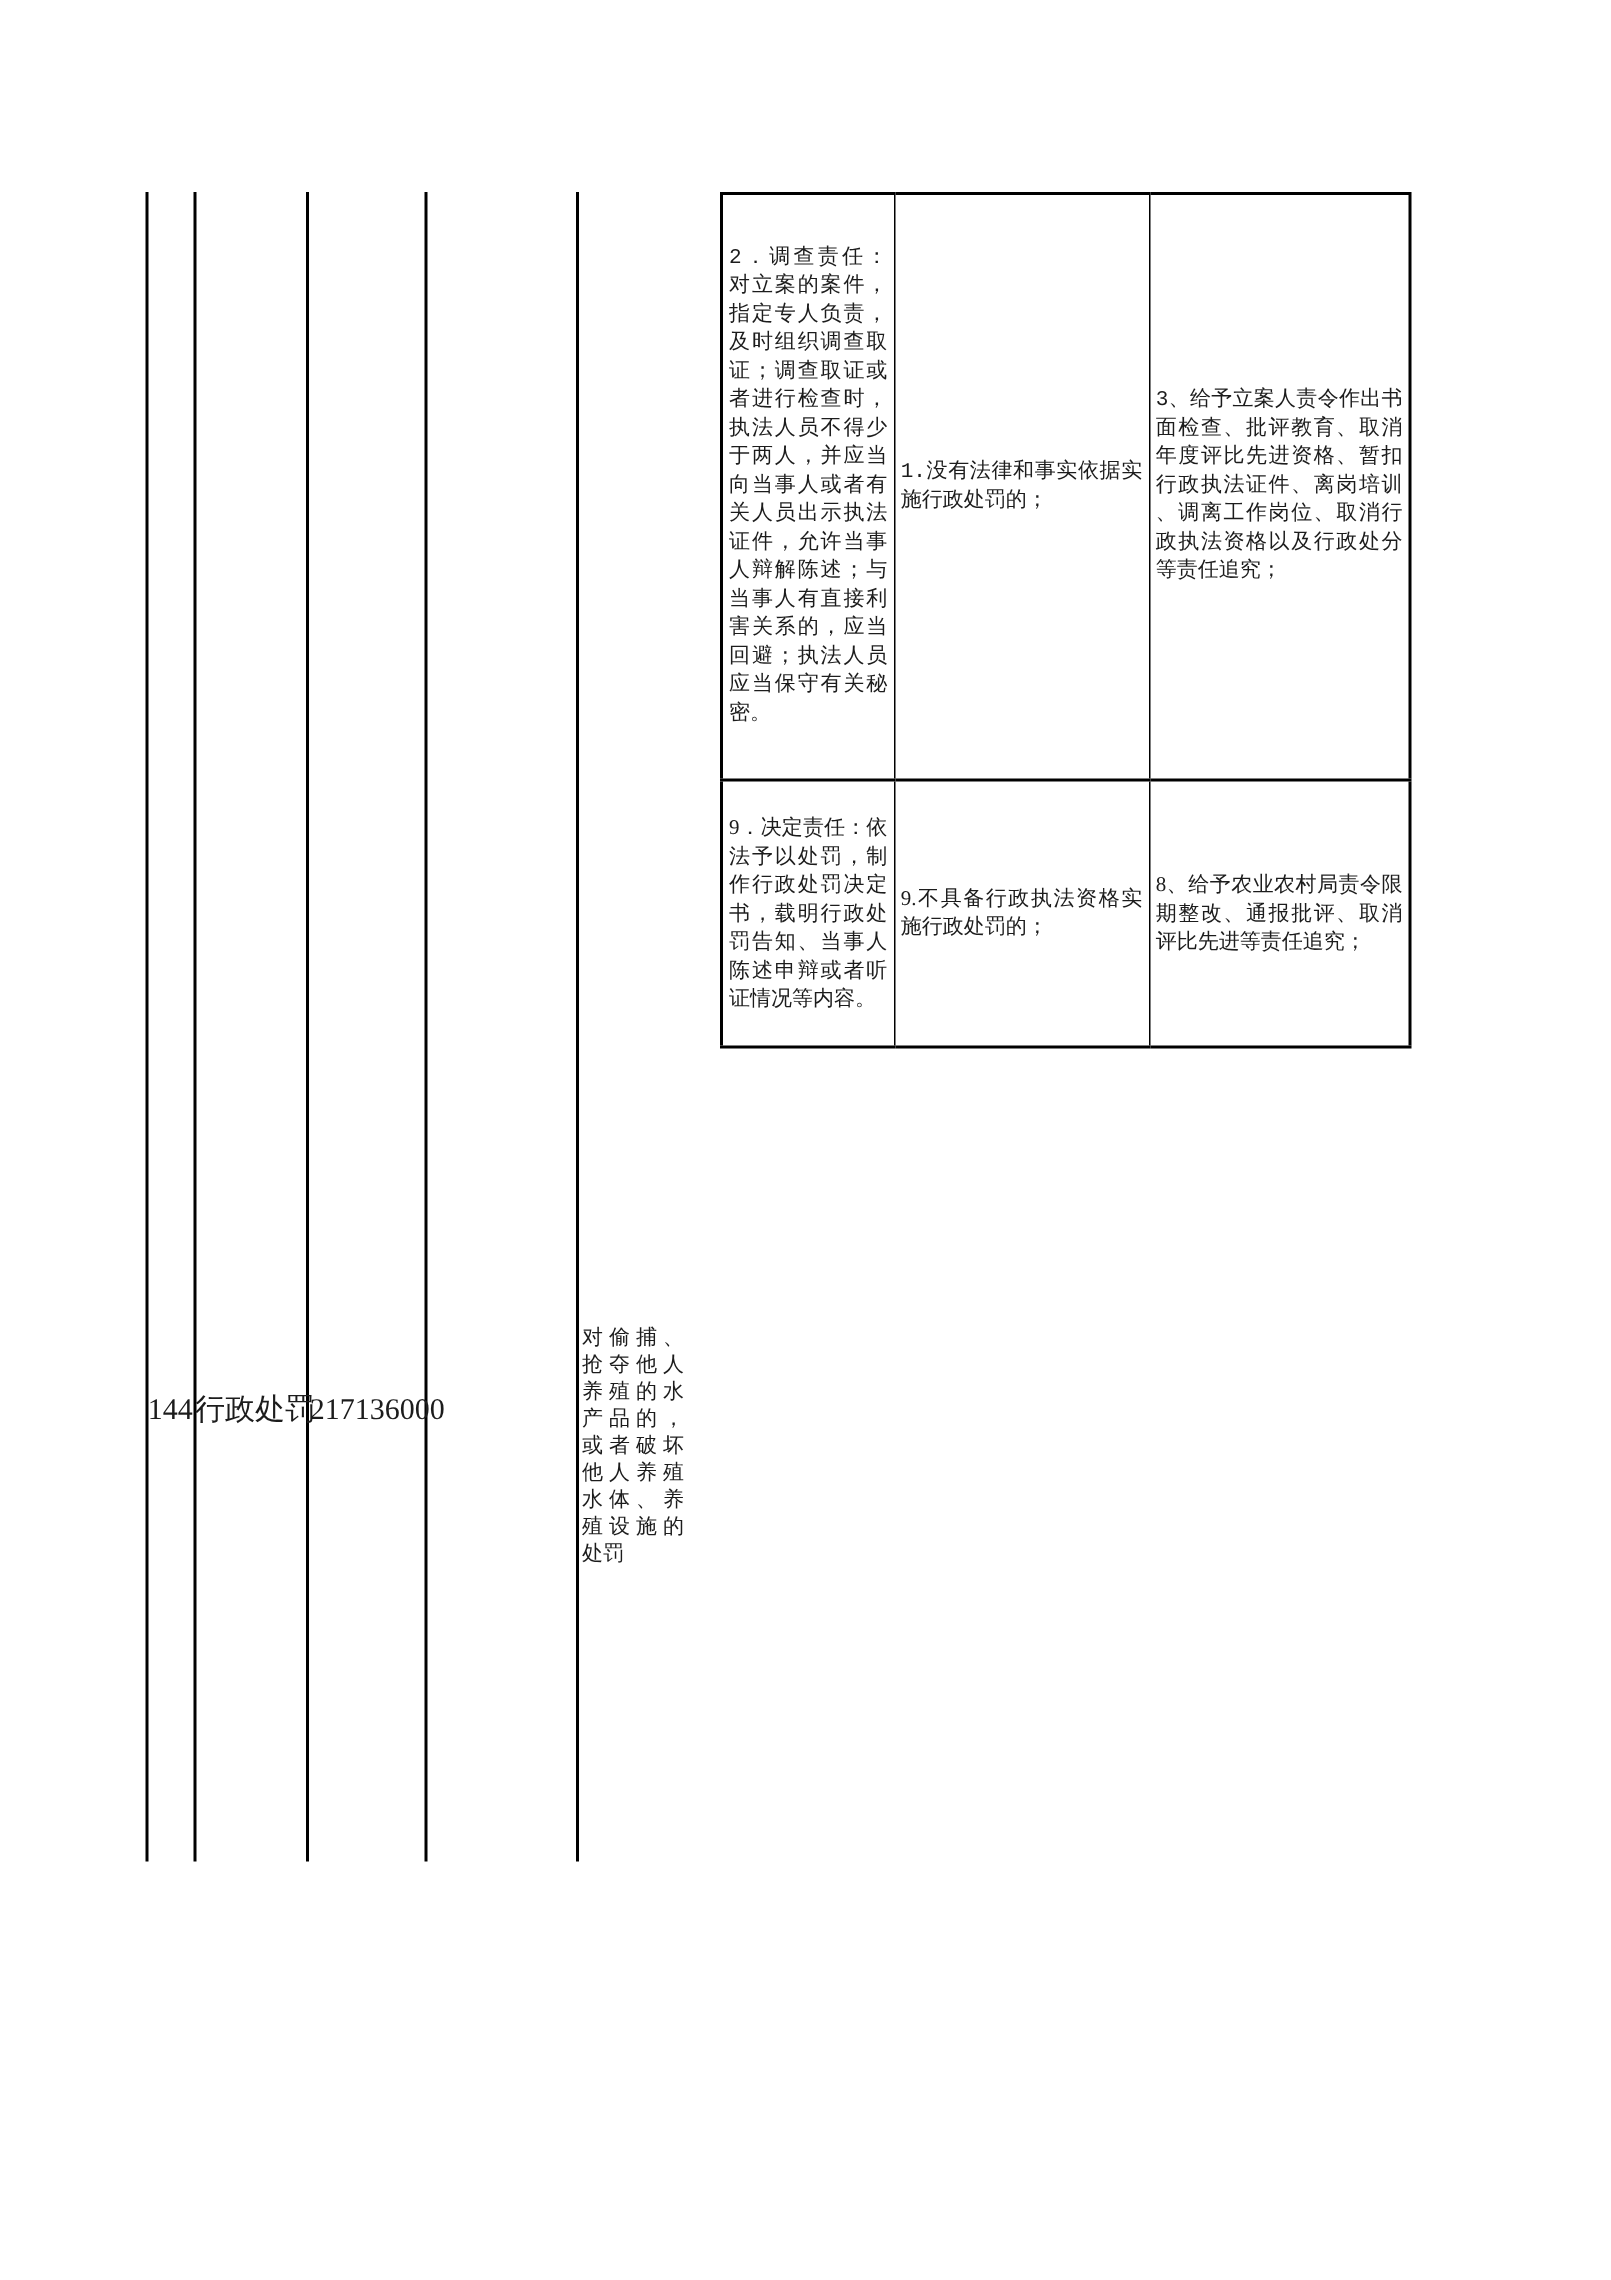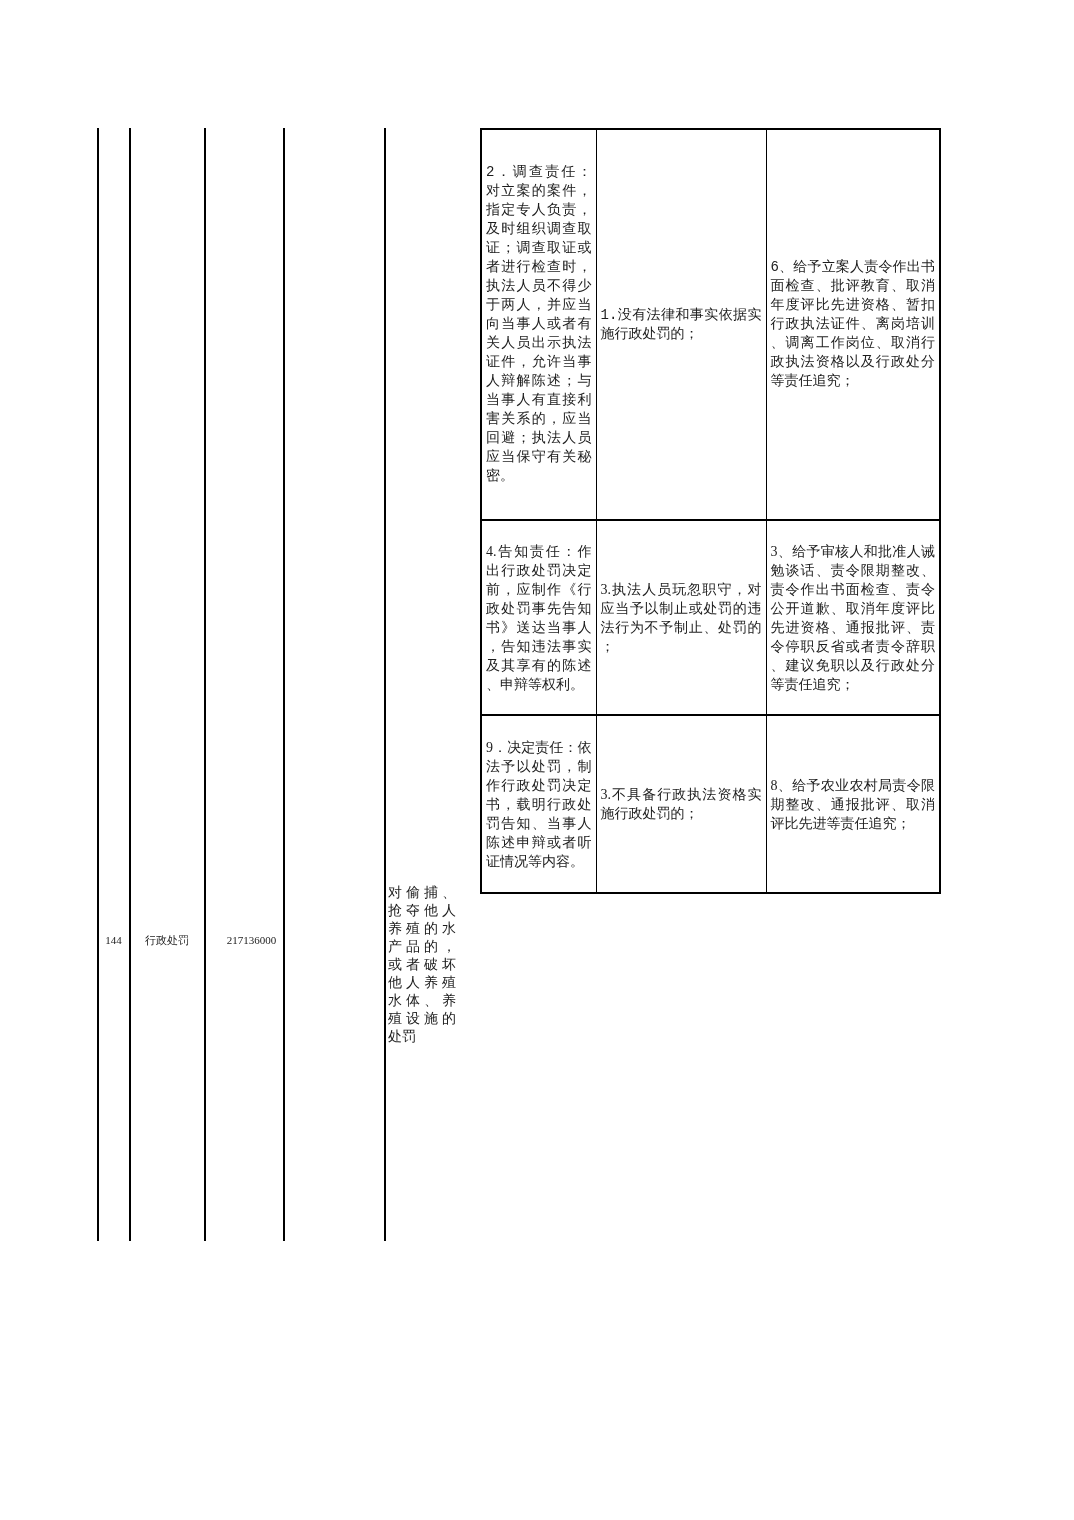--- a/index.html
+++ b/index.html
@@ -27,21 +27,21 @@
   .vl-1 { left: 97px; }
   .vl-2 { left: 129px; }
   .vl-3 { left: 204px; }
   .vl-4 { left: 283px; }
   .vl-5 { left: 384px; }
 
   
   .leftcell {
     position: absolute;
     box-sizing: border-box;
-    font-size: 11px;
+    font-size: 20px;
     line-height: 19px;
     text-align: center;
     white-space: nowrap;
   }
   .seq  { left: 97px;  width: 33px; top: 931px; }
   .type { left: 130px; width: 74px; top: 931px; }
   .code { left: 204px; width: 95px; top: 931px; }
   .name {
     position: absolute;
     box-sizing: border-box;
@@ -102,28 +102,23 @@
   <table class="grid">
     <colgroup>
       <col style="width:115px">
       <col style="width:170px">
       <col style="width:174px">
     </colgroup>
     <tbody>
       <tr class="r1">
         <td class="col-duty">2．调查责任：对立案的案件，指定专人负责，及时组织调查取证；调查取证或者进行检查时，执法人员不得少于两人，并应当向当事人或者有关人员出示执法证件，允许当事人辩解陈述；与当事人有直接利害关系的，应当回避；执法人员应当保守有关秘密。</td>
         <td class="col-circ">1.没有法律和事实依据实施行政处罚的；</td>
-        <td class="col-acct">6、给予立案人责令作出书面检查、批评教育、取消年度评比先进资格、暂扣行政执法证件、离岗培训、调离工作岗位、取消行政执法资格以及行政处分等责任追究；</td>
-      </tr>
-      <tr class="r3">
-        <td class="col-duty">4.告知责任：作出行政处罚决定前，应制作《行政处罚事先告知书》送达当事人，告知违法事实及其享有的陈述、申辩等权利。</td>
-        <td class="col-circ">3.执法人员玩忽职守，对应当予以制止或处罚的违法行为不予制止、处罚的；</td>
-        <td class="col-acct">3、给予审核人和批准人诫勉谈话、责令限期整改、责令作出书面检查、责令公开道歉、取消年度评比先进资格、通报批评、责令停职反省或者责令辞职、建议免职以及行政处分等责任追究；</td>
+        <td class="col-acct">3、给予立案人责令作出书面检查、批评教育、取消年度评比先进资格、暂扣行政执法证件、离岗培训、调离工作岗位、取消行政执法资格以及行政处分等责任追究；</td>
       </tr>
       <tr class="r4">
         <td class="col-duty">9．决定责任：依法予以处罚，制作行政处罚决定书，载明行政处罚告知、当事人陈述申辩或者听证情况等内容。</td>
-        <td class="col-circ">3.不具备行政执法资格实施行政处罚的；</td>
+        <td class="col-circ">9.不具备行政执法资格实施行政处罚的；</td>
         <td class="col-acct">8、给予农业农村局责令限期整改、通报批评、取消评比先进等责任追究；</td>
       </tr>
     </tbody>
   </table>
 
 </div>
 
 </body></html>

